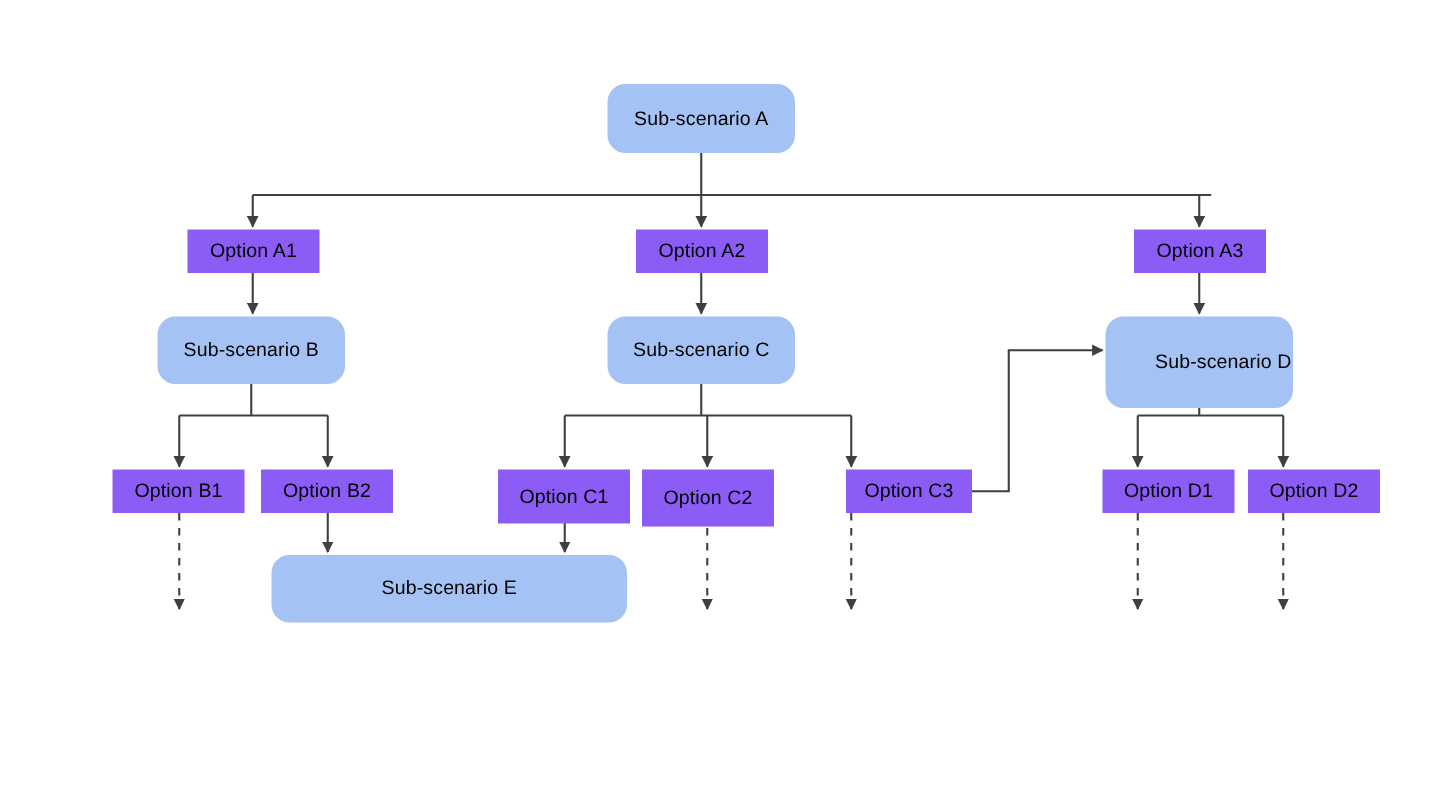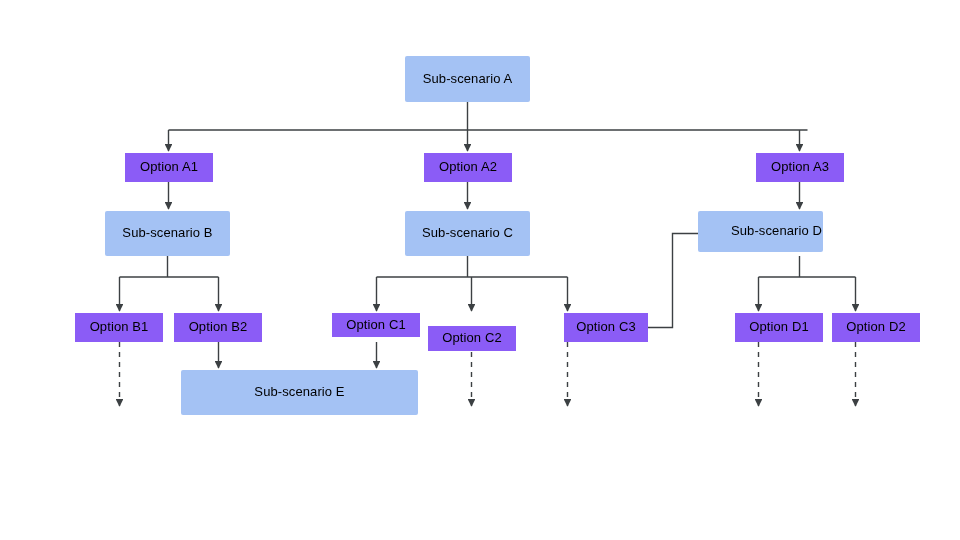--- a/index.html
+++ b/index.html
@@ -35,21 +35,21 @@
     text-align: center;
     color: #000000;
     font-size: 13px;
     line-height: 1.1;
     letter-spacing: 0.1px;
     white-space: nowrap;
     user-select: none;
   }
   .node.scenario {
     background: #a4c2f4;
-    border-radius: 2px;
+    border-radius: 12px;
   }
   .node.option {
     background: #8b5cf6;
     border-radius: 0px;
   }
 </style>
 </head>
 <body>
 
 <div id="canvas">
@@ -108,29 +108,29 @@
   <div class="node option" style="left:125px; top:153px; width:88px; height:29px;">Option A1</div>
 
   <div class="node option" style="left:424px; top:153px; width:88px; height:29px;">Option A2</div>
 
   <div class="node option" style="left:756px; top:153px; width:88px; height:29px;">Option A3</div>
 
   <div class="node scenario" style="left:105px; top:211px; width:125px; height:45px;">Sub-scenario B</div>
 
   <div class="node scenario" style="left:405px; top:211px; width:125px; height:45px;">Sub-scenario C</div>
 
-  <div class="node scenario" style="left:698px; top:211px; width:125px; height:41px;padding-left:32px;">Sub-scenario D</div>
+  <div class="node scenario" style="left:737px; top:211px; width:125px; height:61px;padding-left:32px;">Sub-scenario D</div>
 
   <div class="node option" style="left:75px; top:313px; width:88px; height:29px;">Option B1</div>
 
   <div class="node option" style="left:174px; top:313px; width:88px; height:29px;">Option B2</div>
 
-  <div class="node option" style="left:332px; top:313px; width:88px; height:24px;">Option C1</div>
+  <div class="node option" style="left:332px; top:313px; width:88px; height:36px;">Option C1</div>
 
-  <div class="node option" style="left:428px; top:326px; width:88px; height:25px;">Option C2</div>
+  <div class="node option" style="left:428px; top:313px; width:88px; height:38px;">Option C2</div>
 
   <div class="node option" style="left:524px; top:313px; width:84px; height:29px;margin-left:40px;">Option C3</div>
 
   <div class="node option" style="left:715px; top:313px; width:88px; height:29px;margin-left:20px;">Option D1</div>
 
   <div class="node option" style="left:832px; top:313px; width:88px; height:29px;">Option D2</div>
 
   <div class="node scenario" style="left:181px; top:370px; width:237px; height:45px;">Sub-scenario E</div>
 
 </div>

